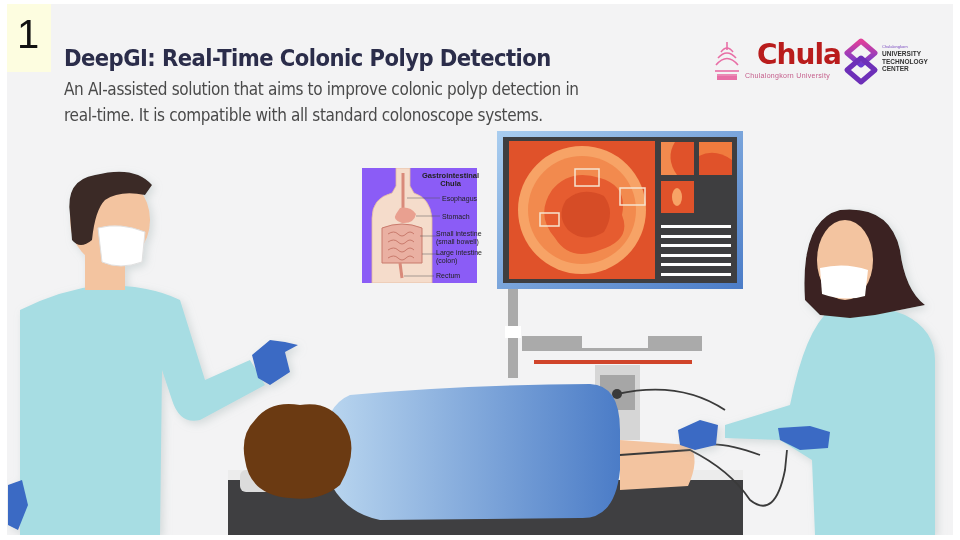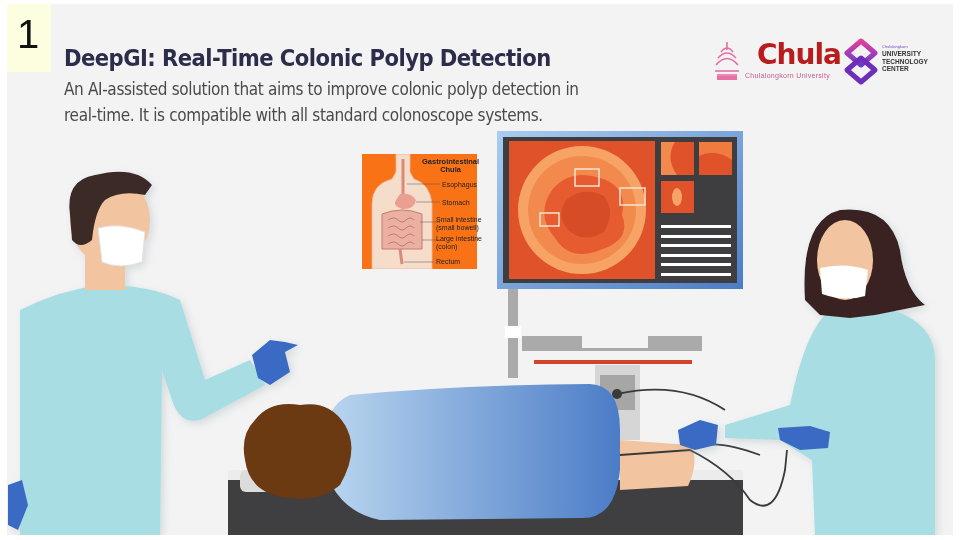--- a/index.html
+++ b/index.html
@@ -8,21 +8,21 @@
   .badge { position:absolute; left:0; top:0; width:44px; height:68px; background:#fdfde0; }
   .badge-num { position:absolute; left:10px; top:8px; font-size:40px; color:#111; font-family:"Liberation Sans", sans-serif; }
   .title { position:absolute; left:57px; top:41px; font-size:23px; font-weight:bold; color:#2b2d4a; font-family:"DejaVu Sans", sans-serif; letter-spacing:-0.6px; transform:scaleX(0.92); transform-origin:left; white-space:nowrap; }
   .subtitle { position:absolute; left:57px; top:72px; width:600px; font-size:17px; line-height:26px; color:#4a4a4a; font-family:"DejaVu Sans", sans-serif; letter-spacing:-0.4px; transform:scaleX(0.9); transform-origin:left; }
   .logo-chula { position:absolute; left:706px; top:34px; width:120px; height:46px; }
   .chula-word { position:absolute; left:44px; top:0px; font-size:28px; font-weight:bold; color:#b91c1c; font-family:"DejaVu Sans", sans-serif; letter-spacing:-1px; }
   .chula-sub { position:absolute; left:32px; top:34px; font-size:7px; color:#c45c8a; letter-spacing:0.3px; white-space:nowrap; }
   .logo-utc { position:absolute; left:835px; top:34px; width:110px; height:50px; }
   .utc-text { position:absolute; left:40px; top:12px; font-size:6.5px; line-height:7.5px; color:#333; font-weight:bold; }
   .utc-small { position:absolute; left:40px; top:6px; font-size:4px; color:#7a4ac0; }
-  .gi-card { position:absolute; left:355px; top:150px; width:115px; height:115px; background:#f97316; }
+  .gi-card { position:absolute; left:355px; top:164px; width:115px; height:115px; background:#8b5cf6; }
   .gi-label { position:absolute; font-size:7px; color:#222; white-space:nowrap; line-height:8px; }
   .gi-title { font-weight:bold; font-size:7.5px; text-align:center; }
   svg { position:absolute; }
 </style>
 </head>
 <body>
 
 <div class="slide">
 
   <div class="badge">

